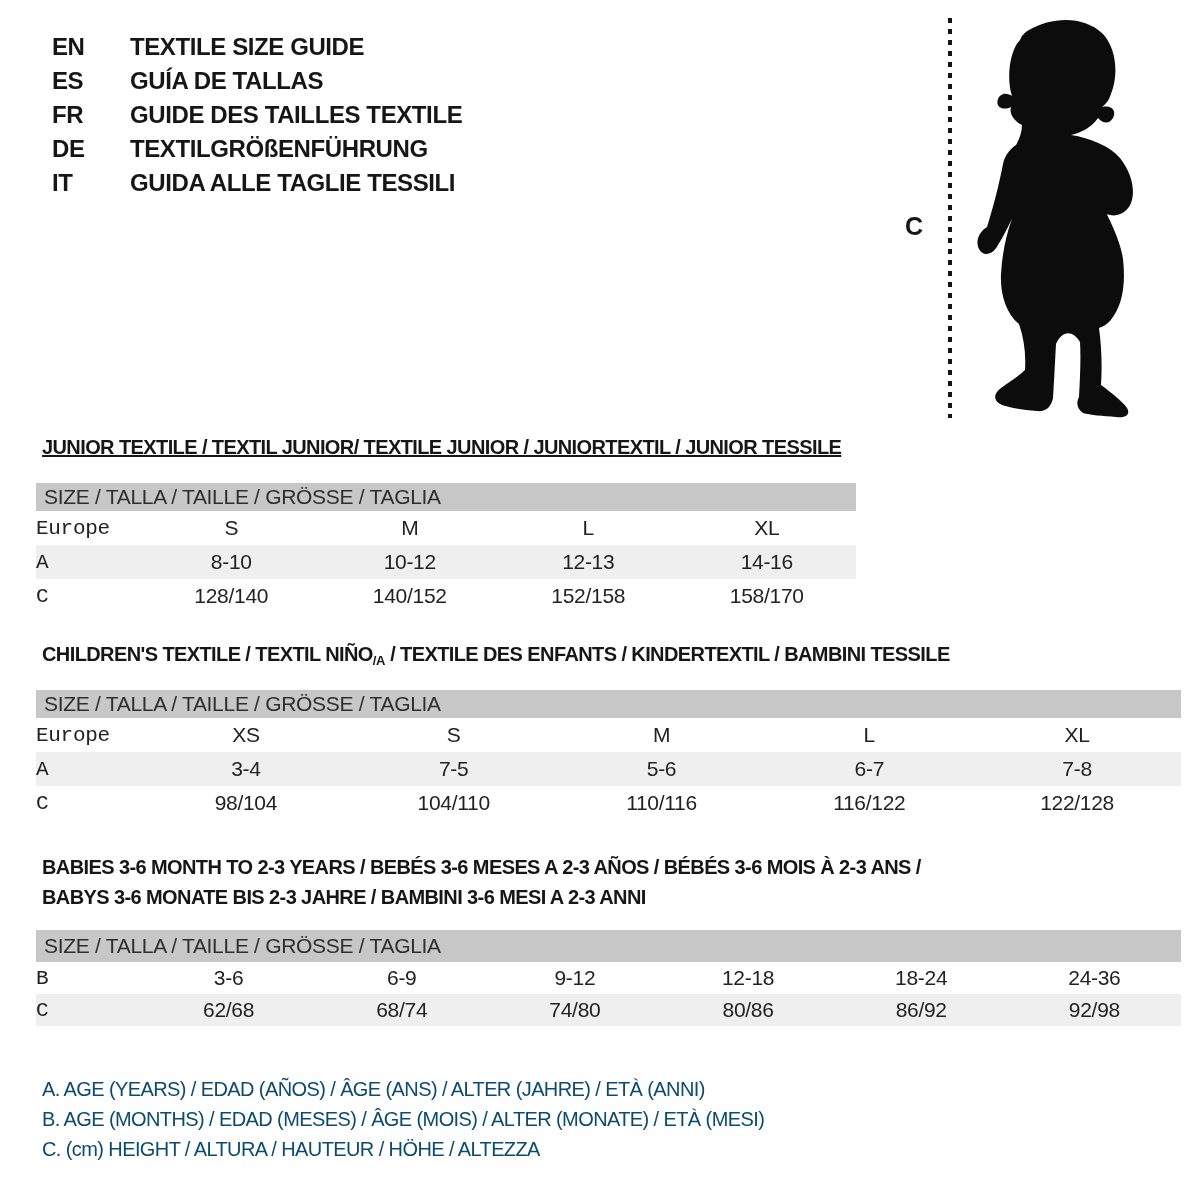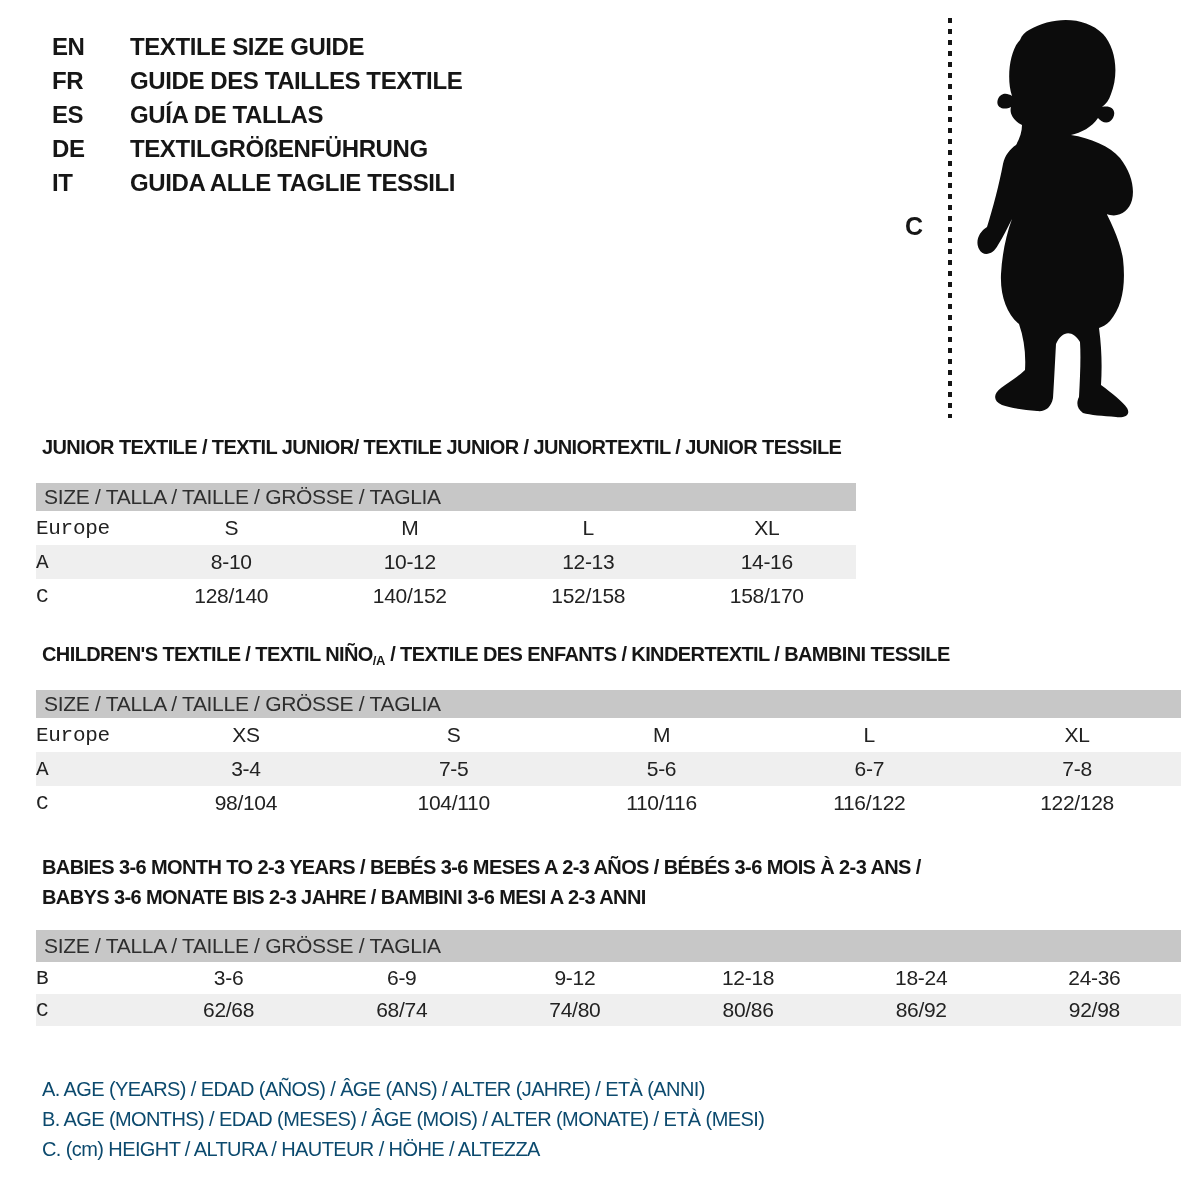--- a/index.html
+++ b/index.html
@@ -42,26 +42,26 @@
 </style>
 </head>
 <body>
 
 <div class="langs">
   <div class="lang-row">
     <span class="lang-code">EN</span>
     <span>TEXTILE SIZE GUIDE</span>
   </div>
   <div class="lang-row">
+    <span class="lang-code">ES</span>
+    <span>GUÍA DE TALLAS</span>
+  </div>
+  <div class="lang-row">
     <span class="lang-code">FR</span>
     <span>GUIDE DES TAILLES TEXTILE</span>
-  </div>
-  <div class="lang-row">
-    <span class="lang-code">ES</span>
-    <span>GUÍA DE TALLAS</span>
   </div>
   <div class="lang-row">
     <span class="lang-code">DE</span>
     <span>TEXTILGRÖßENFÜHRUNG</span>
   </div>
   <div class="lang-row">
     <span class="lang-code">IT</span>
     <span>GUIDA ALLE TAGLIE TESSILI</span>
   </div>
 </div>
@@ -105,21 +105,21 @@
     C 30 194 36 171 40 150
     C 42 141 47 135 53 131
     C 57 124 59 117 59 111
     C 51 107 46 100 48 93
     C 40 97 32 93 35 85
     C 38 78 45 79 49 82
     C 43 64 47 36 57 26
     C 59 21 62 18 66 16 Z"></path>
 </svg>
 
-<div class="sec-title" style="left:42px;top:436px;">JUNIOR TEXTILE / TEXTIL JUNIOR/ TEXTILE JUNIOR / JUNIORTEXTIL / JUNIOR TESSILE</div>
+<div class="sec-title" style="left:42px;top:436px;text-decoration:underline;">JUNIOR TEXTILE / TEXTIL JUNIOR/ TEXTILE JUNIOR / JUNIORTEXTIL / JUNIOR TESSILE</div>
 <table class="size-table" style="left:36px;top:483px;width:820px;">
   <colgroup>
       <col style="width:106px">
       <col>
       <col>
       <col>
       <col>
     </colgroup>
   <tbody>
     <tr class="band">

